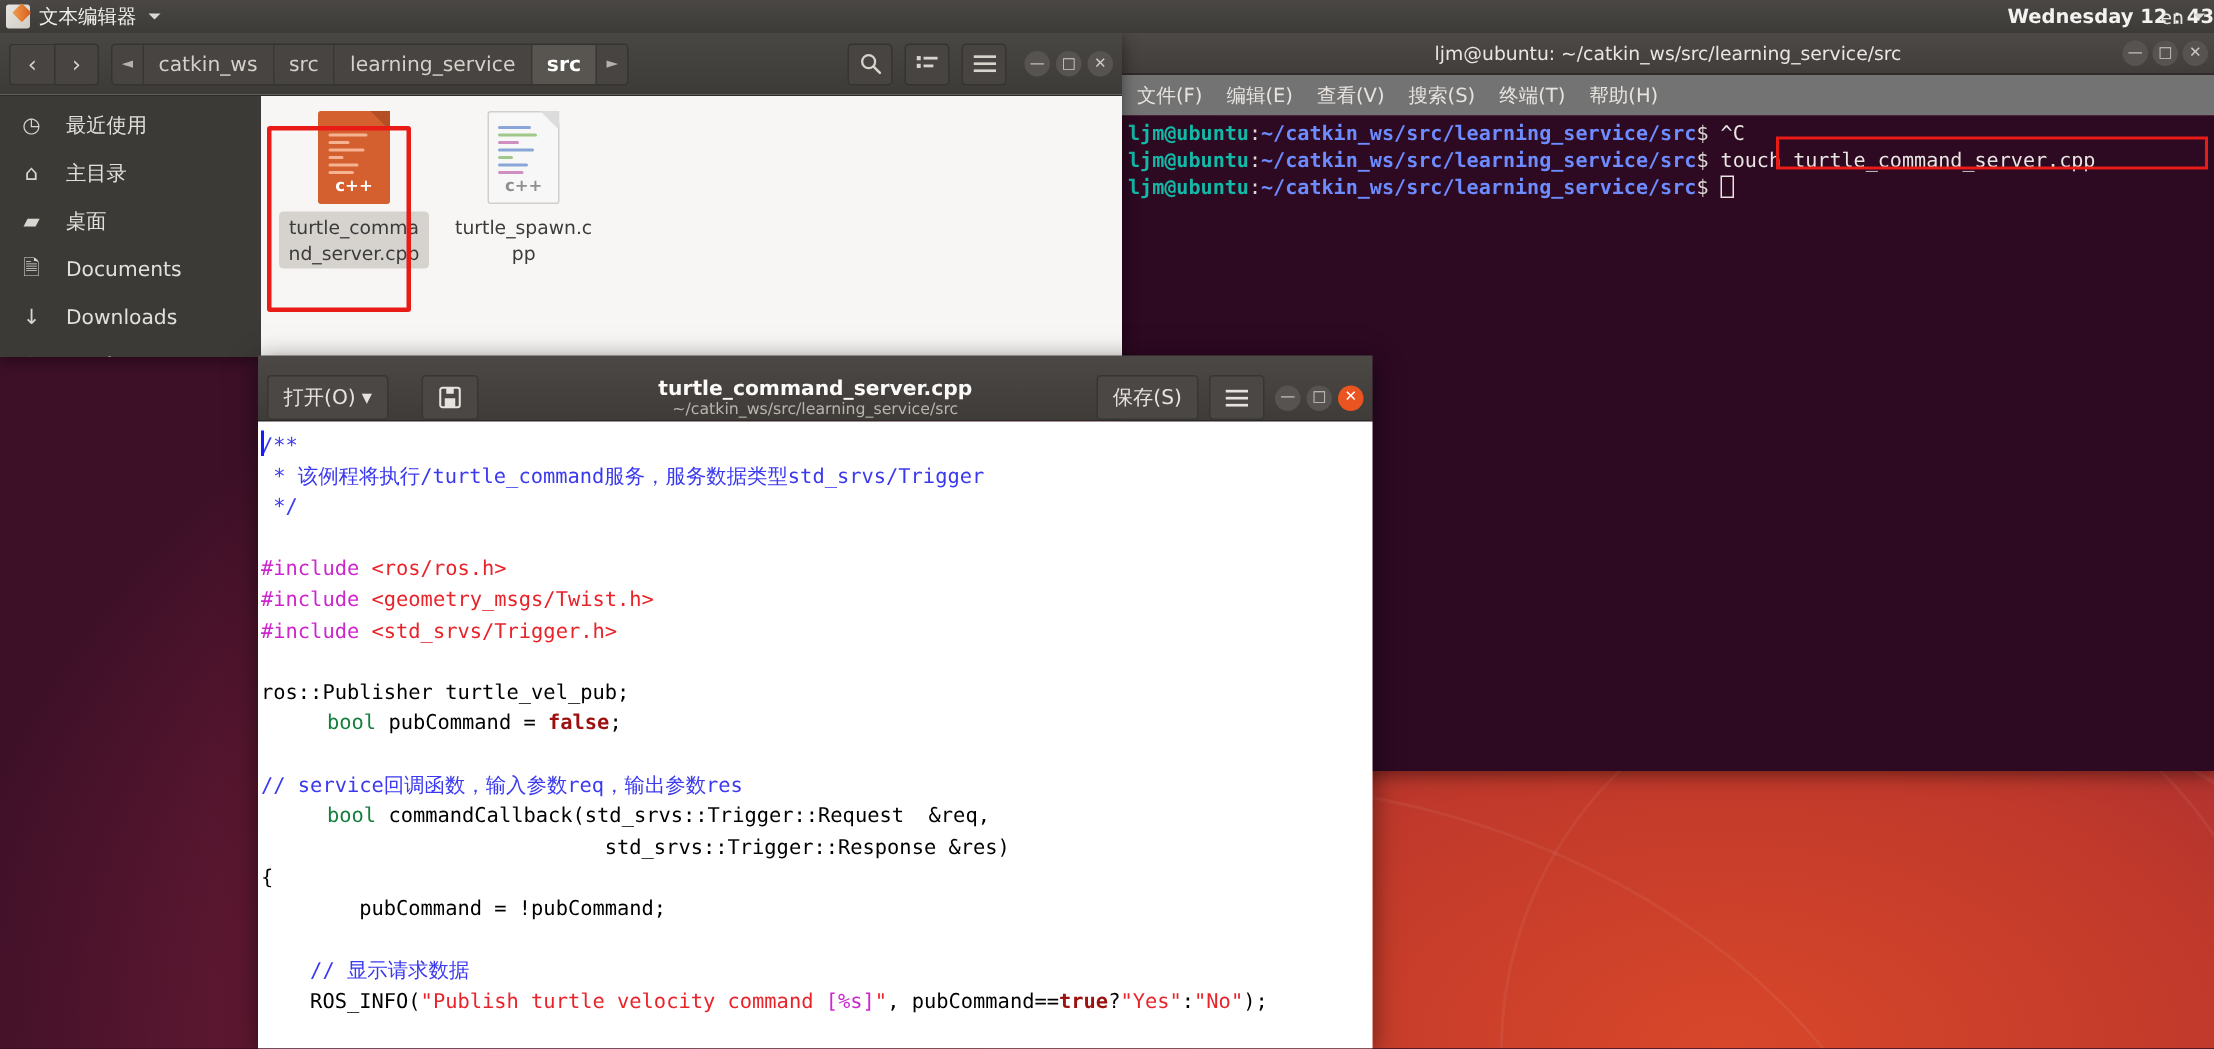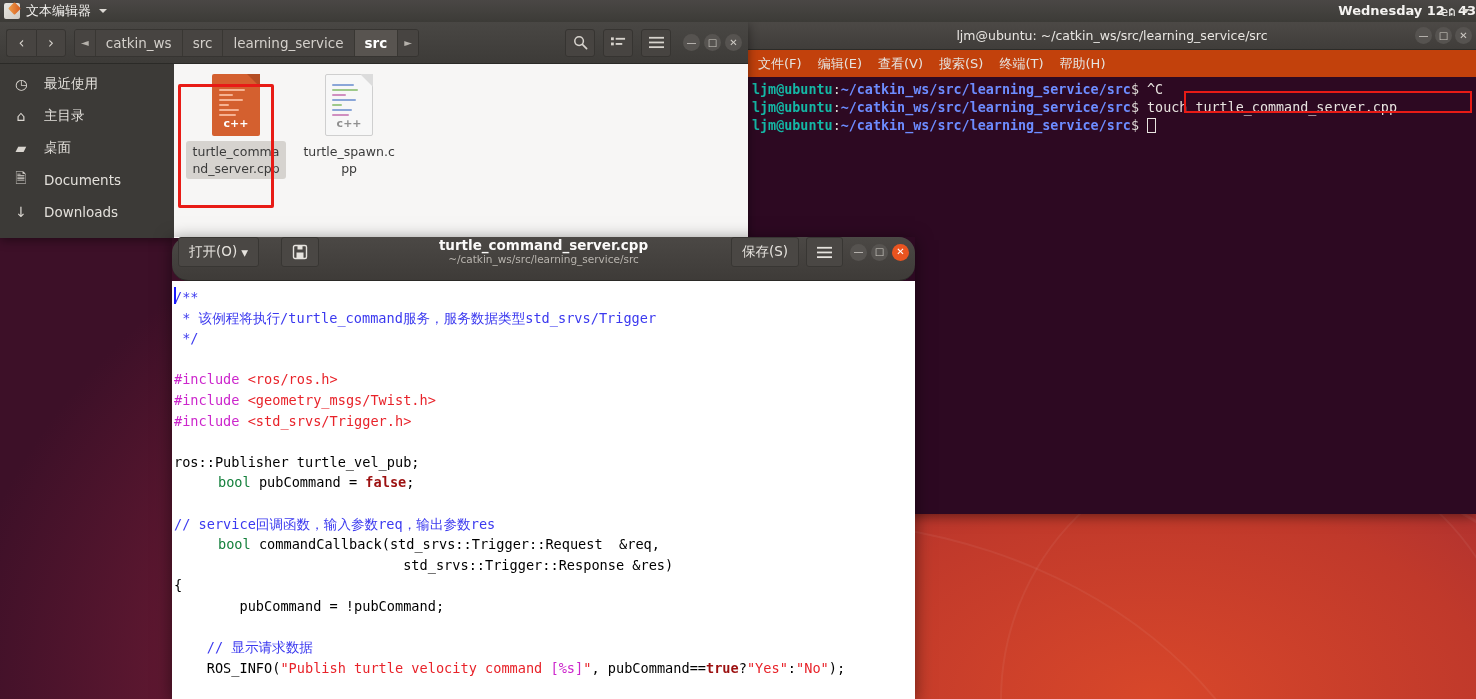--- a/index.html
+++ b/index.html
@@ -120,21 +120,21 @@
     z-index:30; box-shadow:0 2px 12px rgba(0,0,0,.5);
   }
   #term-title{
     height:28px; background:linear-gradient(180deg,#4c4946 0%,#403d3a 100%);
     display:flex; align-items:center; position:relative; color:#e9e6e2; font-size:12.5px;
     border-bottom:1px solid #2c2b28;
   }
   #term-title .t{ position:absolute;left:0;right:0;text-align:center; }
   #term-title .ctl{ position:absolute; right:4px; display:flex; gap:3px; }
   #term-menubar{
-    height:27px; background:#c2410c; display:flex; align-items:center; gap:16px;
+    height:27px; background:#737373; display:flex; align-items:center; gap:16px;
     padding-left:10px; color:#e6e3df; font-size:13px;
   }
   #term-body{
     height:437px; background:#2d0922; padding:4px 0 0 4px;
     font-family:"DejaVu Sans Mono", monospace; font-size:13.4px; line-height:18px;
     position:relative; overflow:hidden;
   }
   .tl{ white-space:pre; }
   .user{ color:#14b8a6; font-weight:bold; }
   .colon{ color:#dcd8d4; }
@@ -147,23 +147,22 @@
     left:436px; top:14px; width:288px; height:22px; pointer-events:none;
   }
 
   
   #gedit-window{
     position:absolute; left:172px; top:237px; width:743px; height:462px;
     z-index:80; box-shadow:0 3px 16px rgba(0,0,0,.5);
   }
   #gedit-header{
     height:44px; background:linear-gradient(180deg,#4b4845 0%,#3e3b38 100%);
-    display:flex; align-items:flex-start; padding:0 6px; gap:22px; position:relative;
+    display:flex; align-items:flex-end; padding:0 6px; gap:22px; position:relative;
     border-bottom:1px solid #2b2a27;
-    border-radius:16px;
   }
   .gbtn{
     background:#4a4744; border:1px solid #383633; border-radius:3px;
     height:30px; display:flex; align-items:center; justify-content:center;
     color:#e6e3de; font-size:13.5px; padding:0 10px; gap:4px;
   }
   #gedit-title-block{
     position:absolute; left:0; right:0; text-align:center; pointer-events:none;
   }
   #gedit-title-block .name{ color:#fbfaf9; font-size:13.5px; font-weight:bold; line-height:16px;}

